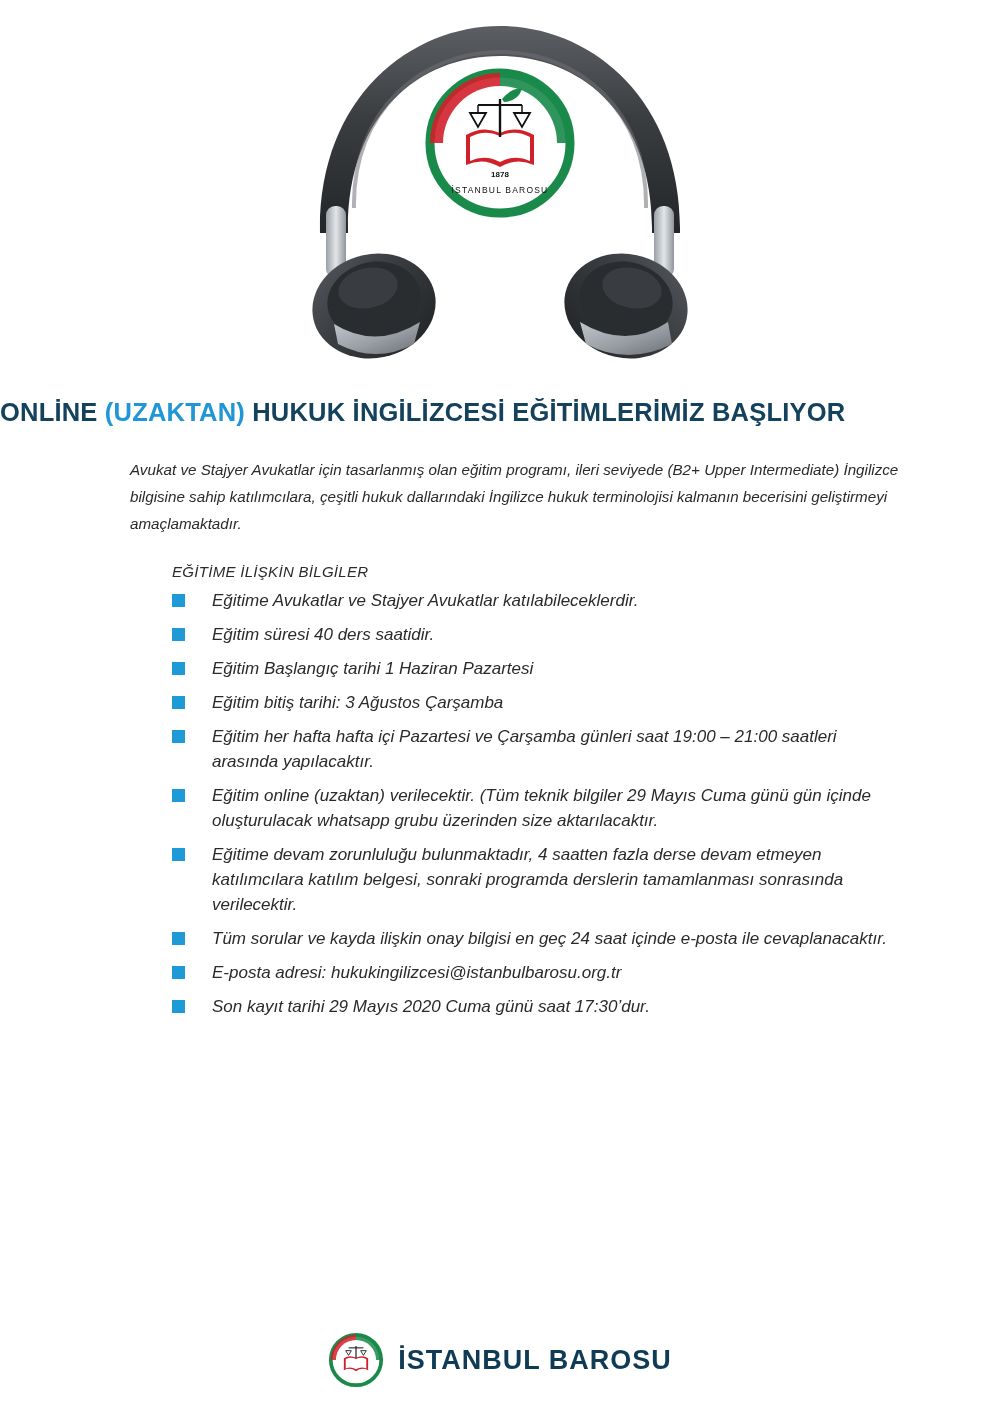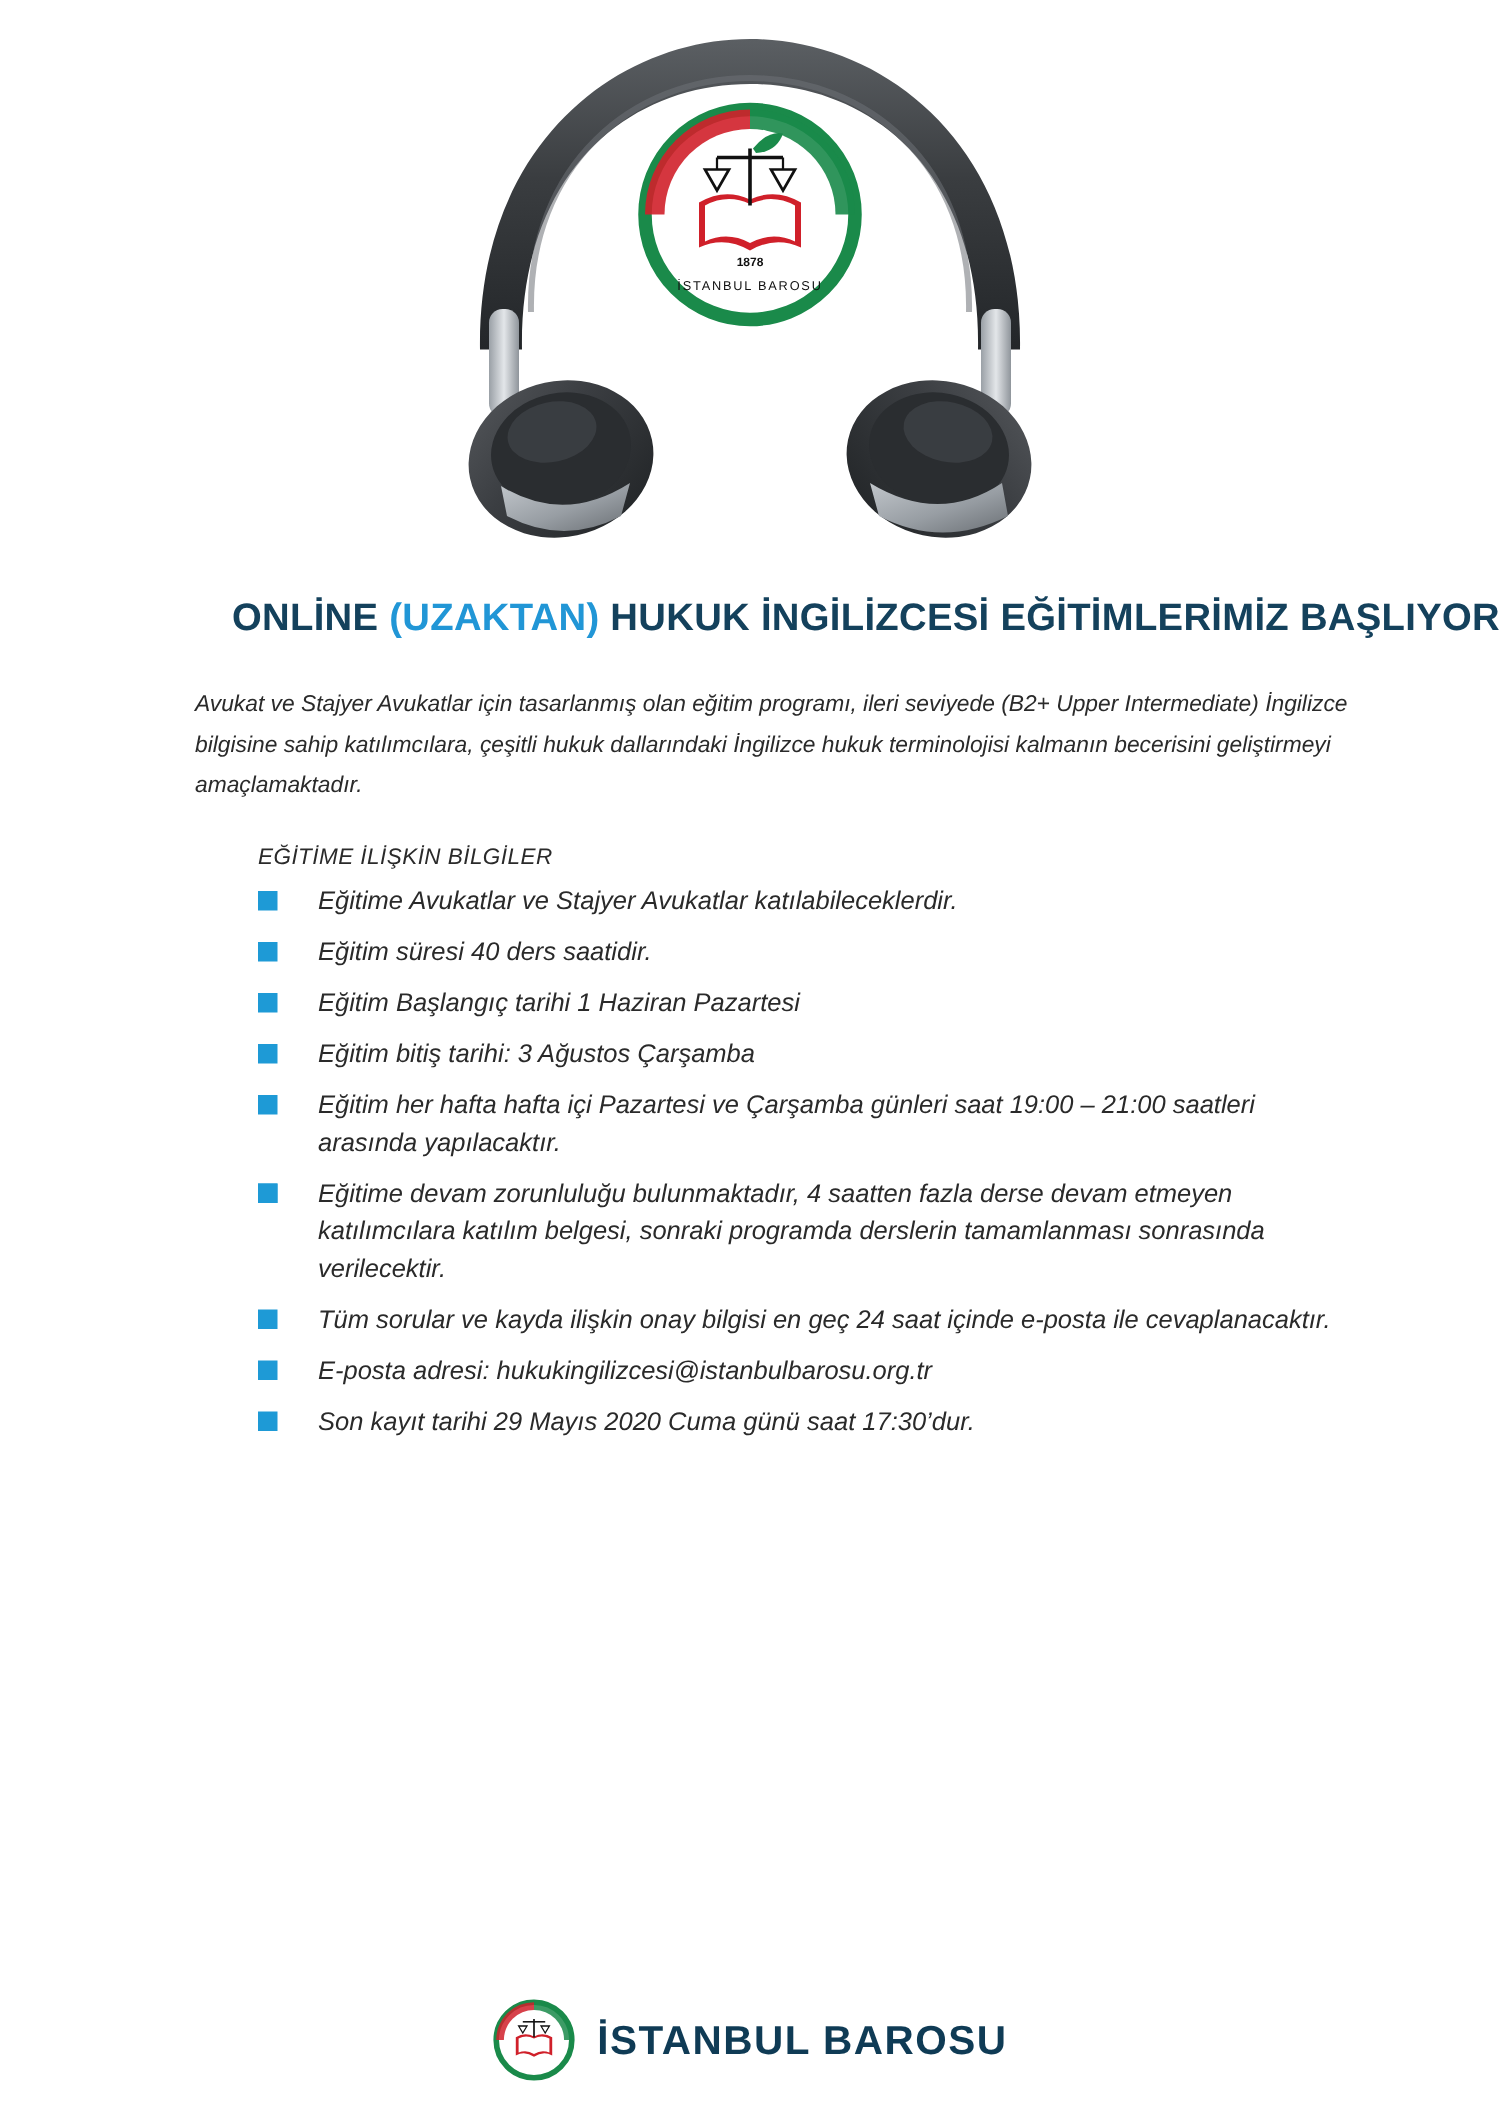--- a/index.html
+++ b/index.html
@@ -28,21 +28,21 @@
     top: 8px;
     transform: translateX(-50%);
   }
 
   
   .title-wrap {
     position: absolute;
     top: 398px;
     left: 0;
     width: 1000px;
-    text-align: right;
+    text-align: left;
   }
   .title {
     font-size: 25.5px;
     font-weight: bold;
     letter-spacing: 0.2px;
     color: #14415c;
     white-space: nowrap;
   }
   .title .accent {
     color: #2196d6;
@@ -208,21 +208,21 @@
   <p class="para">Avukat ve Stajyer Avukatlar için tasarlanmış olan eğitim programı, ileri seviyede (B2+ Upper Intermediate) İngilizce bilgisine sahip katılımcılara, çeşitli hukuk dallarındaki İngilizce hukuk terminolojisi kalmanın becerisini geliştirmeyi amaçlamaktadır.</p>
 
   <div class="list-block">
     <div class="list-heading">EĞİTİME İLİŞKİN BİLGİLER</div>
     <ul class="bullets">
       <li><span class="marker"></span><span>Eğitime Avukatlar ve Stajyer Avukatlar katılabileceklerdir.</span></li>
       <li><span class="marker"></span><span>Eğitim süresi 40 ders saatidir.</span></li>
       <li><span class="marker"></span><span>Eğitim Başlangıç tarihi 1 Haziran Pazartesi</span></li>
       <li><span class="marker"></span><span>Eğitim bitiş tarihi: 3 Ağustos Çarşamba</span></li>
       <li><span class="marker"></span><span>Eğitim her hafta hafta içi Pazartesi ve Çarşamba günleri saat 19:00 – 21:00 saatleri arasında yapılacaktır.</span></li>
-      <li><span class="marker"></span></li>
+      <li><span class="marker"></span><span>Eğitim online (uzaktan) verilecektir. (Tüm teknik bilgiler 29 Mayıs Cuma günü gün içinde oluşturulacak whatsapp grubu üzerinden size aktarılacaktır.</span></li>
       <li><span class="marker"></span><span>Eğitime devam zorunluluğu bulunmaktadır, 4 saatten fazla derse devam etmeyen katılımcılara katılım belgesi, sonraki programda derslerin tamamlanması sonrasında verilecektir.</span></li>
       <li><span class="marker"></span><span>Tüm sorular ve kayda ilişkin onay bilgisi en geç 24 saat içinde e-posta ile cevaplanacaktır.</span></li>
       <li><span class="marker"></span><span>E-posta adresi: hukukingilizcesi@istanbulbarosu.org.tr</span></li>
       <li><span class="marker"></span><span>Son kayıt tarihi 29 Mayıs 2020 Cuma günü saat 17:30’dur.</span></li>
     </ul>
   </div>
 </div>
 
 <div class="footer">
   <svg width="56" height="56" viewBox="0 0 120 120">

